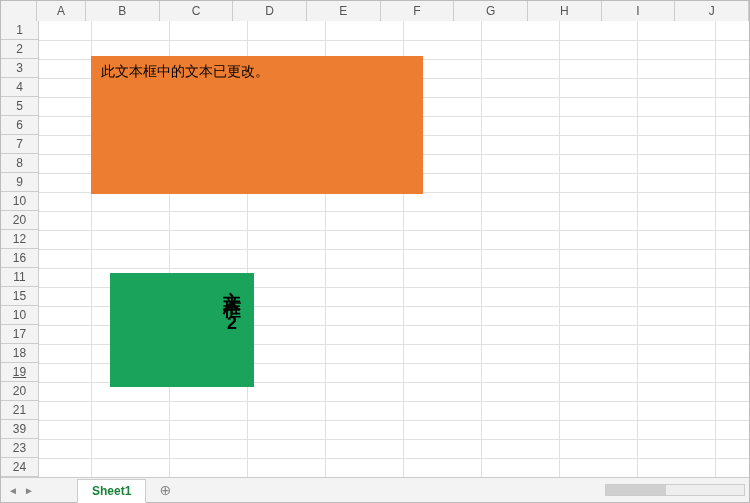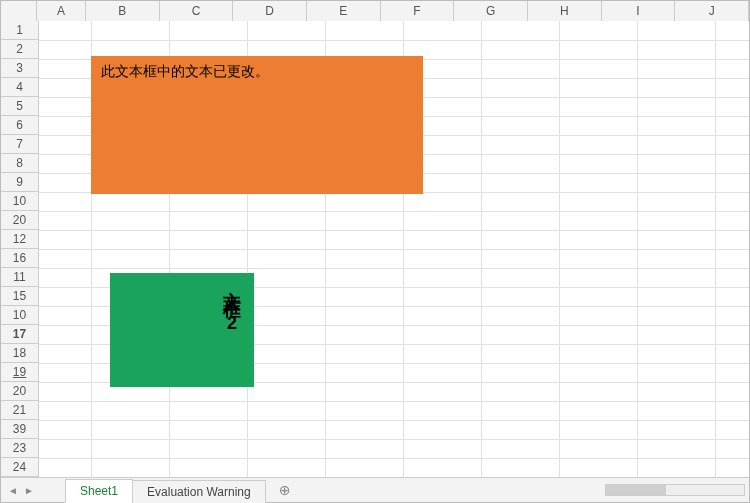--- a/index.html
+++ b/index.html
@@ -24,21 +24,21 @@
   
   .shape { position: absolute; z-index: 3; }
   .shape1 { background: #ed7d31; color: #000; padding: 6px 10px; font-size: 14px; line-height: 1.4; }
   .shape2 { background: #1aa35b; color: #000; font-size: 18px; font-weight: bold; display: flex; align-items: flex-start; justify-content: flex-end; padding: 4px 10px 4px 4px; }
   .shape2 .vt { writing-mode: vertical-rl; text-orientation: upright; letter-spacing: 4px; }
 
   
   .tabbar { height: 25px; background: #f3f3f3; border-top: 1px solid #ccc; display: flex; align-items: stretch; position: relative; }
   .tab-nav { display: flex; align-items: center; padding: 0 6px; gap: 4px; }
   .nav-btn { width: 12px; height: 12px; display: flex; align-items: center; justify-content: center; color: #888; font-size: 10px; cursor: pointer; }
-  .tabs { display: flex; align-items: flex-end; margin-left: 24px; }
+  .tabs { display: flex; align-items: flex-end; margin-left: 36px; font-weight: bold; }
   .tab { padding: 4px 14px; border: 1px solid #ccc; border-bottom: none; background: #f3f3f3; color: #444; font-size: 12px; margin-right: -1px; cursor: pointer; position: relative; top: 1px; }
   .tab.active { background: #fff; color: #1a7f37; border-bottom: 1px solid #fff; }
   .newtab { width: 20px; display: flex; align-items: center; justify-content: center; color: #888; font-size: 14px; margin-left: 10px; cursor: pointer; }
   .hscroll { flex: 1; display: flex; align-items: center; justify-content: flex-end; padding-right: 4px; }
   .scroll-track { width: 140px; height: 12px; background: #eee; border: 1px solid #ccc; position: relative; }
   .scroll-thumb { position: absolute; left: 0; top: 0; height: 100%; width: 60px; background: #cfcfcf; }
 </style>
 </head>
 <body>
 
@@ -71,21 +71,21 @@
         <div class="row-h" style="height: 19px;">7</div>
         <div class="row-h" style="height: 19px;">8</div>
         <div class="row-h" style="height: 19px;">9</div>
         <div class="row-h" style="height: 19px;">10</div>
         <div class="row-h" style="height: 19px;">20</div>
         <div class="row-h" style="height: 19px;">12</div>
         <div class="row-h" style="height: 19px;">16</div>
         <div class="row-h" style="height: 19px;">11</div>
         <div class="row-h" style="height: 19px;">15</div>
         <div class="row-h" style="height: 19px;">10</div>
-        <div class="row-h" style="height: 19px; font-weight: bold;">17</div>
+        <div class="row-h" style="height: 19px;">17</div>
         <div class="row-h" style="height: 19px;">18</div>
         <div class="row-h" style="height: 19px; text-decoration: underline;">19</div>
         <div class="row-h" style="height: 19px;">20</div>
         <div class="row-h" style="height: 19px;">21</div>
         <div class="row-h" style="height: 19px;">39</div>
         <div class="row-h" style="height: 19px;">23</div>
         <div class="row-h" style="height: 19px;">24</div>
       </div>
 
     <div class="cells">
@@ -134,21 +134,20 @@
   </div>
 
   <div class="tabbar">
     <div class="tab-nav">
       <span class="nav-btn">◄</span>
       <span class="nav-btn">►</span>
     </div>
     <div class="tabs">
 
     <div class="tab active">Sheet1</div>
-        <div class="tab">Evaluation Warning</div>
       </div>
     <div class="newtab">
       <span>⊕</span>
     </div>
     <div class="hscroll">
       <div class="scroll-track">
         <div class="scroll-thumb"></div>
       </div>
     </div>
   </div>

